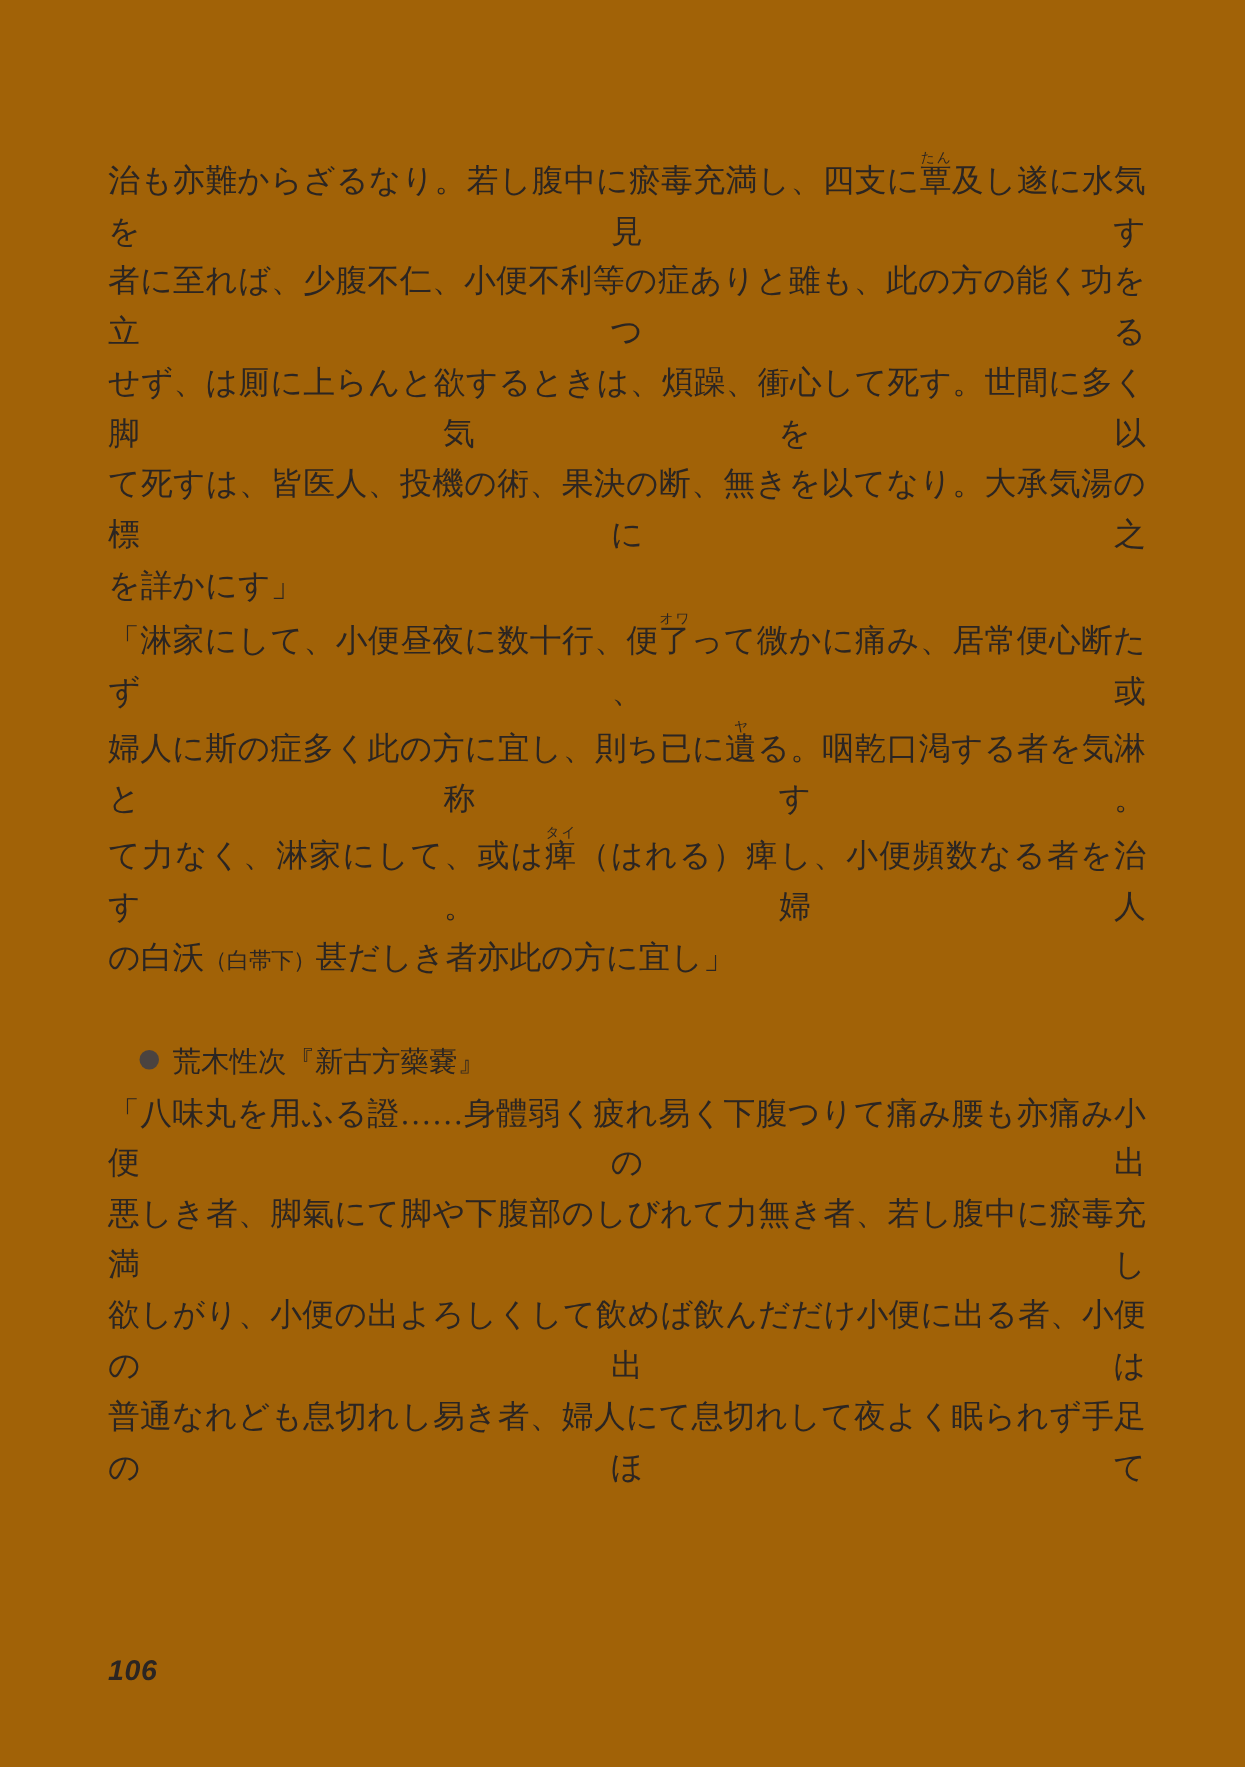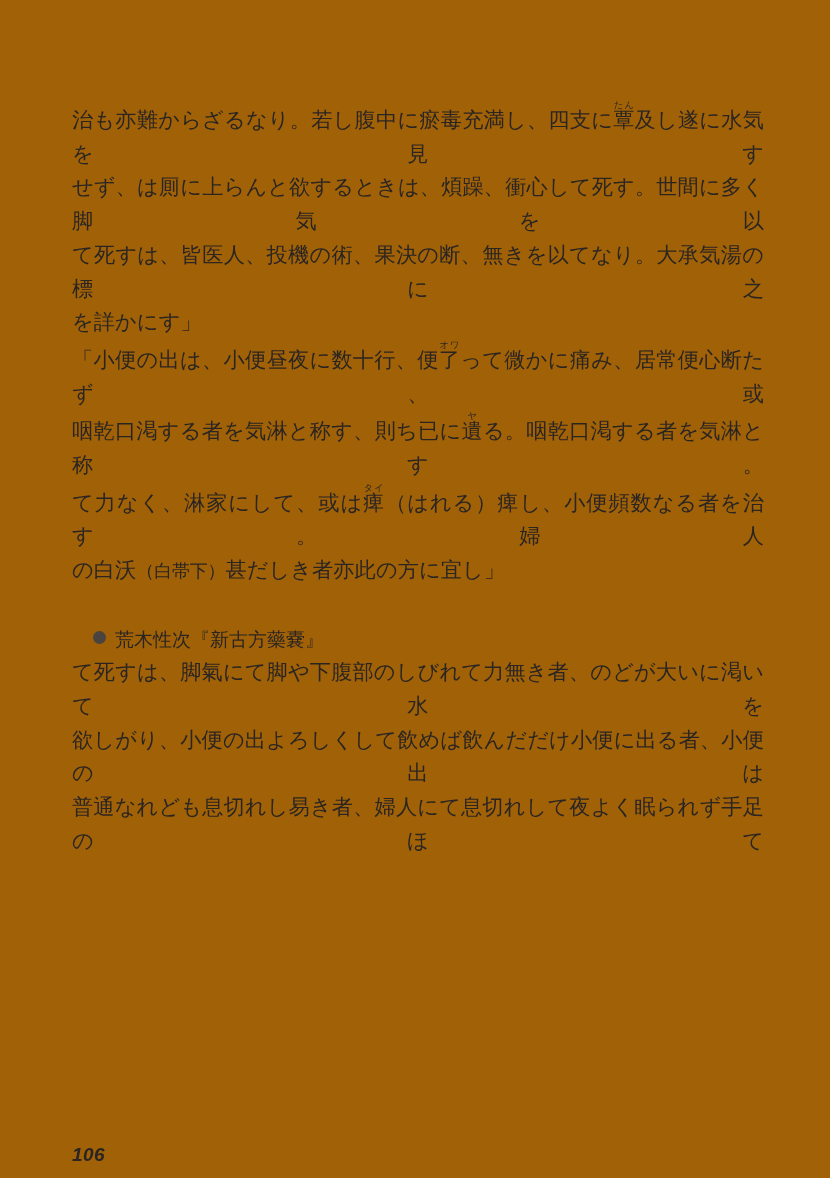--- a/index.html
+++ b/index.html
@@ -74,66 +74,68 @@
   }
   rt {
     font-size: 9.2px;
     line-height: 1;
     letter-spacing: 0;
     color: #2b2522;
     transform: translateY(1px);
   }
 
   .small-paren {
-    font-size: 18px;
+    font-size: 15px;
     letter-spacing: -0.2px;
     font-family: Liberation Serif, serif;
   }
 
   
   .folio {
     position: absolute;
     left: 72px;
-    top: 1144px;
+    top: 1104px;
     font-family: "Liberation Sans", "DejaVu Sans", sans-serif;
     font-style: italic;
     font-weight: 700;
     font-size: 19px;
     color: #2b2522;
     letter-spacing: 0.4px;
   }
 </style>
 </head>
 <body>
 
 <div class="page">
 
   <div class="text-body">
 
     <div class="line just"><span>治も亦難からざるなり。若し腹中に瘀毒充満し、四支に</span><ruby><span>覃</span><rt>たん</rt></ruby><span>及し遂に水気を見す</span></div>
 
+    <div class="line just">者に至れば、少腹不仁、小便不利等の症ありと雖も、此の方の能く功を立つる</div>
     <div class="line just">せず、は厠に上らんと欲するときは、煩躁、衝心して死す。世間に多く脚気を以</div>
     <div class="line just">て死すは、皆医人、投機の術、果決の断、無きを以てなり。大承気湯の標に之</div>
     <div class="line nojust">を詳かにす」</div>
 
 
-    <div class="line just"><span>「小便の出は、小便昼夜に数十行、便</span><ruby><span>了</span><rt>オワ</rt></ruby><span>って微かに痛み、居常便心断たず、或</span></div>
+    <div class="line just"><span>「淋家にして、小便昼夜に数十行、便</span><ruby><span>了</span><rt>オワ</rt></ruby><span>って微かに痛み、居常便心断たず、或</span></div>
 
-    <div class="line just"><span>咽乾口渇する者を気淋と称す、則ち已に</span><ruby><span>遺</span><rt>ヤ</rt></ruby><span>る。咽乾口渇する者を気淋と称す。</span></div>
+    <div class="line just"><span>婦人に斯の症多く此の方に宜し、則ち已に</span><ruby><span>遺</span><rt>ヤ</rt></ruby><span>る。咽乾口渇する者を気淋と称す。</span></div>
 
 
     <div class="line just"><span>て力なく、淋家にして、或は</span><ruby><span>痺</span><rt>タイ</rt></ruby><span>（はれる）痺し、小便頻数なる者を治す。婦人</span></div>
 
     <div class="line nojust"><span>の白沃</span><span class="small-paren">（白帯下）</span><span>甚だしき者亦此の方に宜し」</span></div>
 
     <div class="blank"></div>
 
     <div class="heading"><span class="bullet"></span><span>荒木性次『新古方藥嚢』</span></div>
 
-    <div class="line just">て死すは、脚氣にて脚や下腹部のしびれて力無き者、のどが大いに渇いて水を</div>
+    <div class="line just">「八味丸を用ふる證……身體弱く疲れ易く下腹つりて痛み腰も亦痛み小便の出</div>
+    <div class="line just">悪しき者、脚氣にて脚や下腹部のしびれて力無き者、若し腹中に瘀毒充満し</div>
     <div class="line just">欲しがり、小便の出よろしくして飲めば飲んだだけ小便に出る者、小便の出は</div>
     <div class="line just">普通なれども息切れし易き者、婦人にて息切れして夜よく眠られず手足のほて</div>
 
   </div>
 
   <div class="folio">106</div>
 
 </div>
 
 </body></html>

